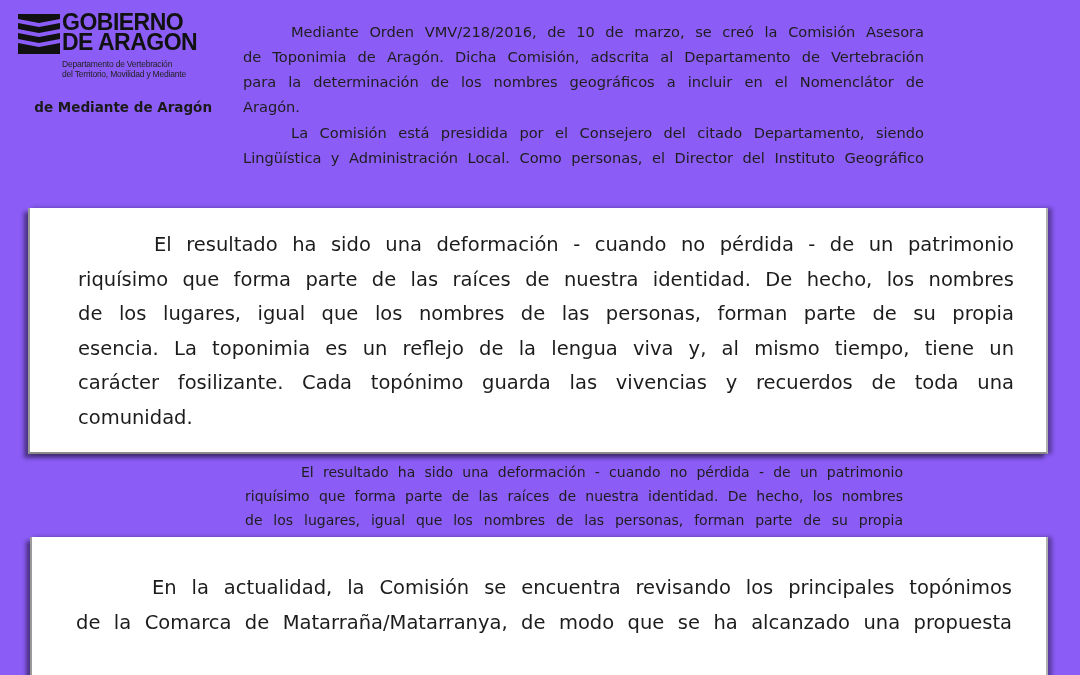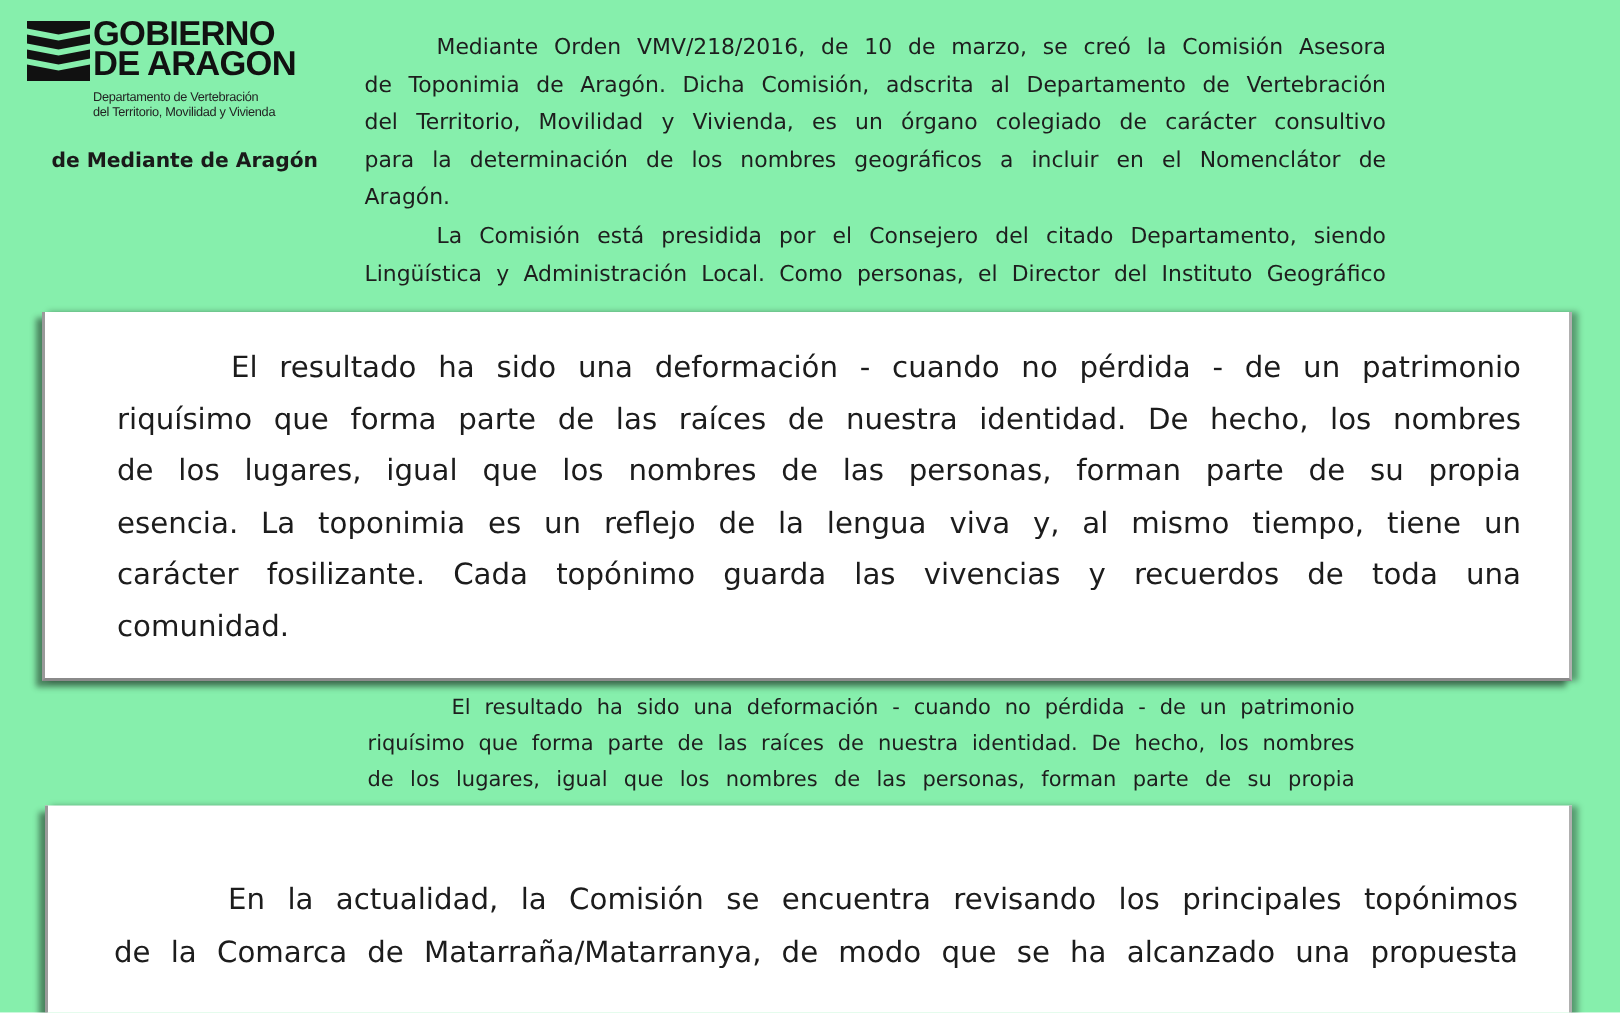--- a/index.html
+++ b/index.html
@@ -12,21 +12,21 @@
       height: 675px;
       position: relative;
       overflow: hidden;
       font-family: "Liberation Sans", "DejaVu Sans", sans-serif;
       color: #1a1a1a;
     }
     .doc {
       position: absolute;
       left: 0; top: 0;
       width: 1080px; height: 675px;
-      background: #86efac;
+      background: #8b5cf6;
     }
     
     .logo {
       position: absolute;
       left: 18px;
       top: 12px;
       width: 200px;
     }
     .logo-mark {
       position: absolute;
@@ -125,21 +125,20 @@
     }
     .quote-1 .quote-text {
       left: 48px;
       top: 20px;
       width: 936px;
     }
     .quote-2 .quote-text {
       left: 44px;
       top: 34px;
       width: 936px;
-      margin-top: 12px;
     }
     .quote-text .line { letter-spacing: 0; }
     .indent-line { padding-left: 76px; box-sizing: border-box; }
   </style>
 </head>
 <body>
 
 <div class="doc">
 
   <div class="logo">
@@ -148,33 +147,32 @@
       <path d="M0 9 L21 13 L42 9 L42 15 L21 19 L0 15 Z" fill="#111"></path>
       <path d="M0 19 L21 23 L42 19 L42 25 L21 29 L0 25 Z" fill="#111"></path>
       <path d="M0 29 L21 33 L42 29 L42 40 L0 40 Z" fill="#111"></path>
     </svg>
     <div class="logo-title">
       <div>GOBIERNO</div>
       <div>DE ARAGON</div>
     </div>
     <div class="logo-sub">
       <div>Departamento de Vertebración</div>
-      <div>del Territorio, Movilidad y Vivienda</div>
+      <div>del Territorio, Movilidad y Mediante</div>
     </div>
   </div>
 
   <div class="commission">
     <div>de Mediante de Aragón</div>
   </div>
 
   <div class="bg-text bg-top">
     <p>
       <span class="line indent-line" style="padding-left:48px">Mediante Orden VMV/218/2016, de 10 de marzo, se creó la Comisión Asesora</span>
       <span class="line">de Toponimia de Aragón. Dicha Comisión, adscrita al Departamento de Vertebración</span>
-      <span class="line">del Territorio, Movilidad y Vivienda, es un órgano colegiado de carácter consultivo</span>
       <span class="line">para la determinación de los nombres geográficos a incluir en el Nomenclátor de</span>
       <span class="line last">Aragón.</span>
     </p>
     <p>
       <span class="line" style="padding-left:48px">La Comisión está presidida por el Consejero del citado Departamento, siendo</span>
       <span class="line">Lingüística y Administración Local. Como personas, el Director del Instituto Geográfico</span>
     </p>
   </div>
 
   <div class="bg-text bg-mid">

